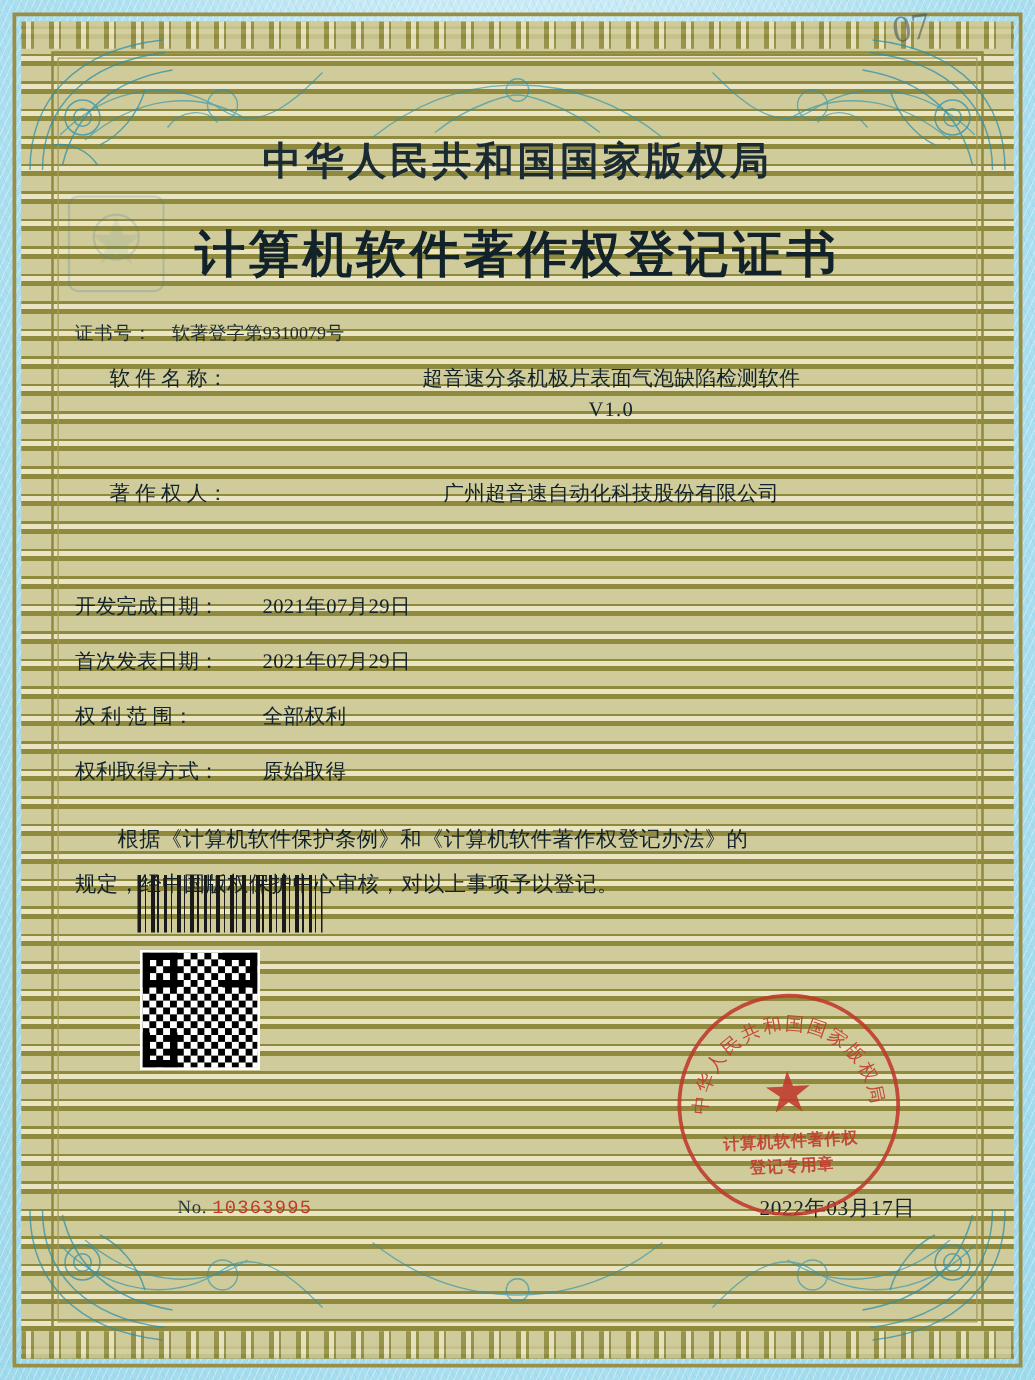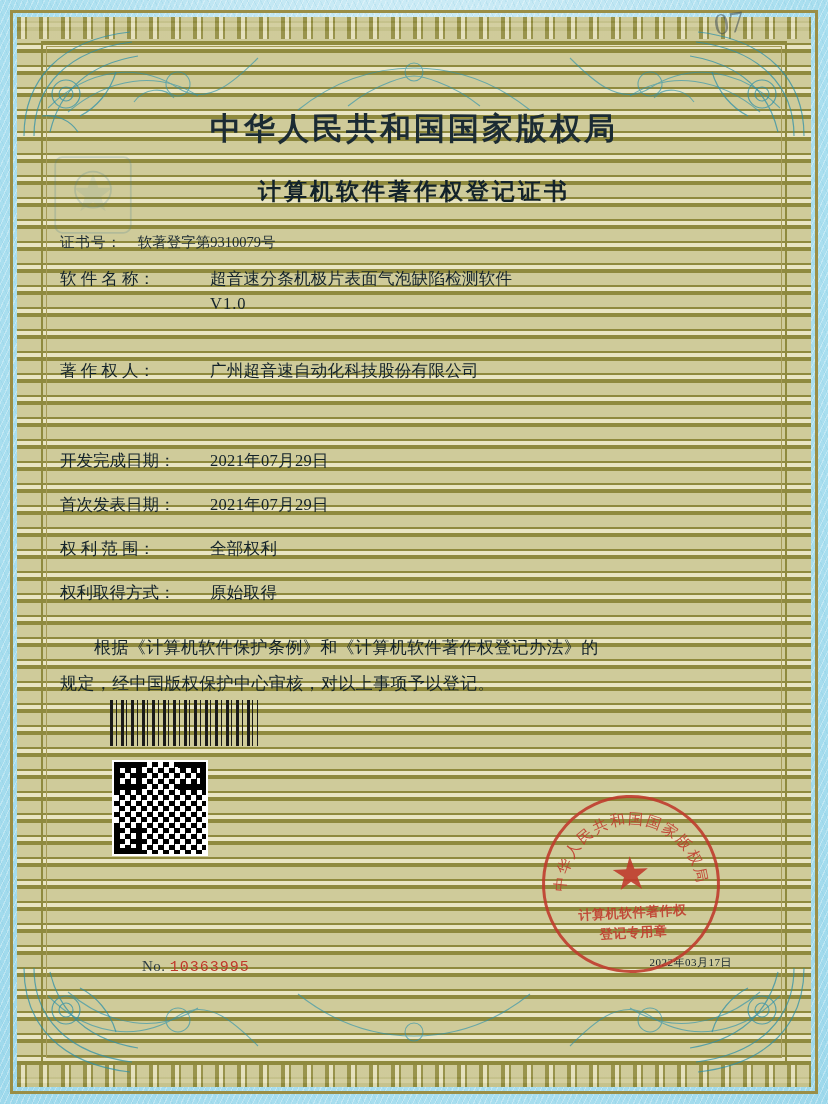--- a/index.html
+++ b/index.html
@@ -111,21 +111,21 @@
   .title-main {
     text-align: center;
     font-size: 31px;
     letter-spacing: 3px;
     color: #1b2b33;
     font-weight: 700;
     font-family: "Liberation Serif", "DejaVu Serif", serif;
   }
   .title-sub {
     text-align: center;
-    font-size: 23px;
+    font-size: 40px;
     letter-spacing: 3px;
     color: #12222a;
     font-weight: 700;
     margin-top: 26px;
     font-family: Liberation Serif, serif;
   }
 
   .cert-no-row {
     margin-top: 26px;
     text-align: left;
@@ -139,21 +139,21 @@
   .watermark-emblem {
     position: absolute;
     left: 48px;
     top: 150px;
     width: 90px;
     height: 90px;
     opacity: 0.22;
     pointer-events: none;
   }
 
-  .field-block { margin-top: 16px; }
+  .field-block { margin-top: 16px; text-align: center; }
 
   .field {
     display: flex;
     align-items: flex-start;
     font-size: 16.5px;
     color: #12222a;
     margin-bottom: 10px;
   }
   .field .lab {
     width: 150px;
@@ -233,21 +233,21 @@
   .serial .num {
     color: #c0392b;
     font-family: "Liberation Mono", "DejaVu Sans Mono", monospace;
     letter-spacing: 1px;
   }
 
   .issue-date {
     position: absolute;
     right: 96px;
     top: 955px;
-    font-size: 11px;
+    font-size: 17px;
     color: #12222a;
     letter-spacing: 0.5px;
   }
 
   
   .seal {
     position: absolute;
     right: 108px;
     top: 795px;
     width: 172px;

